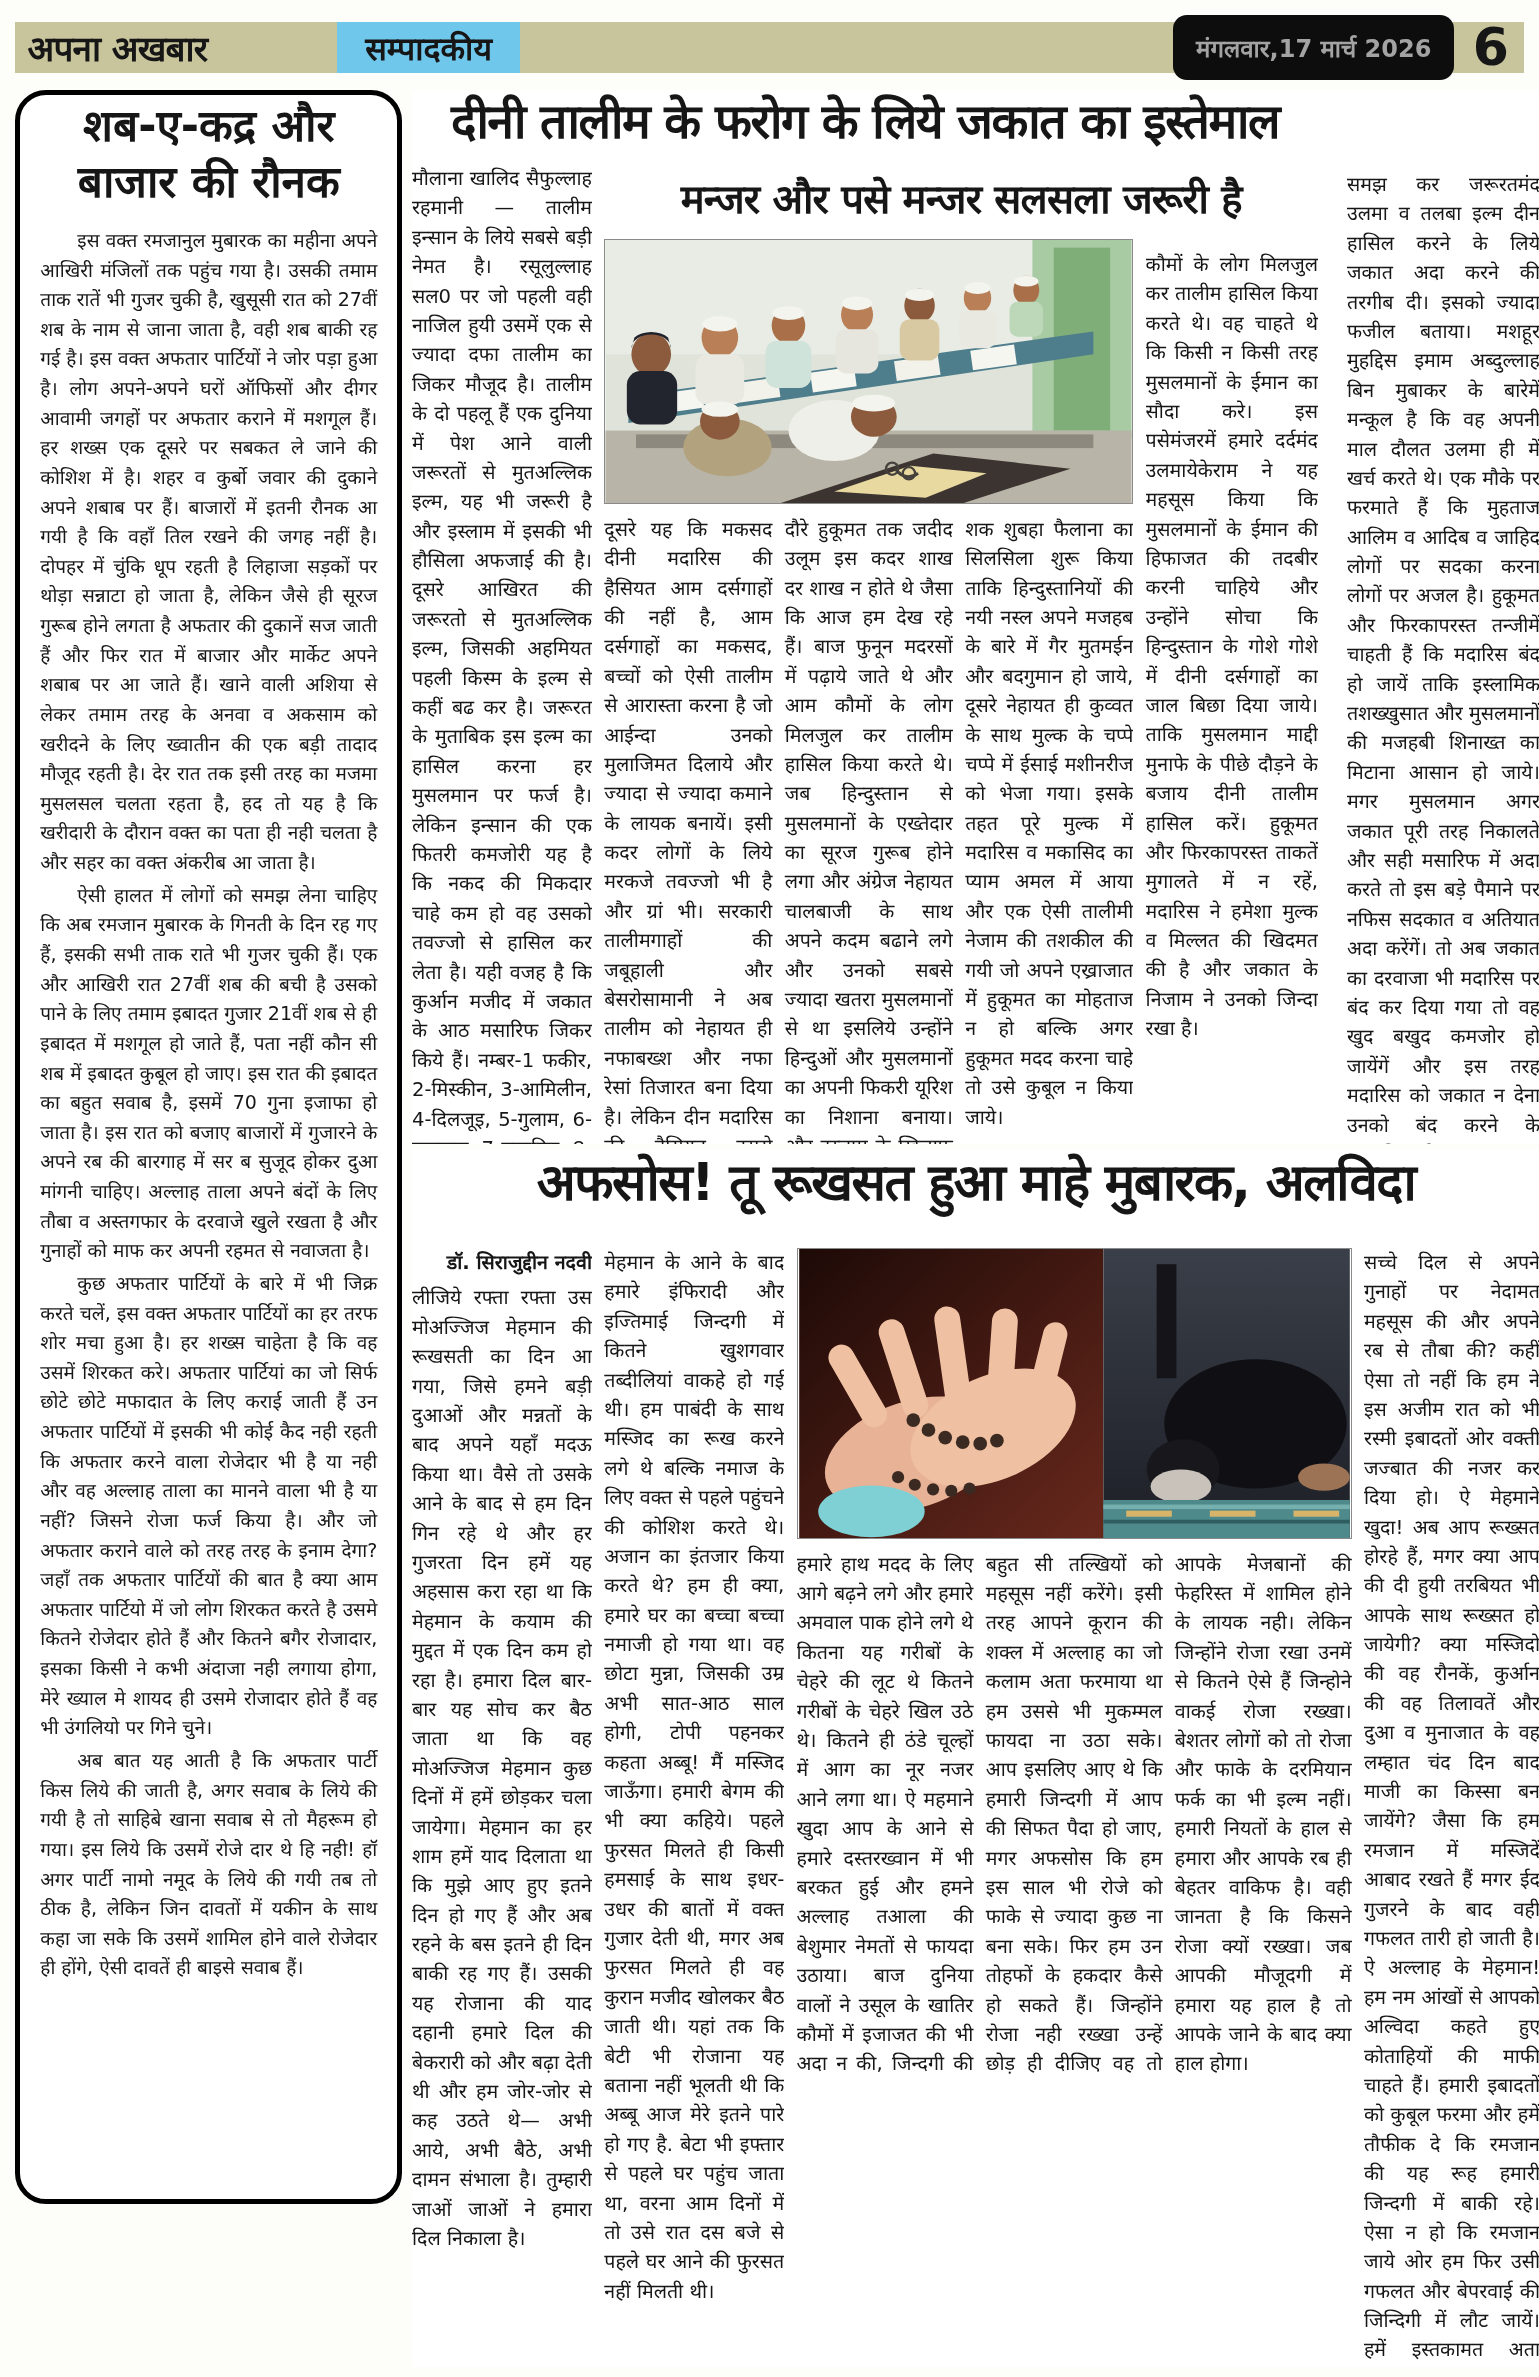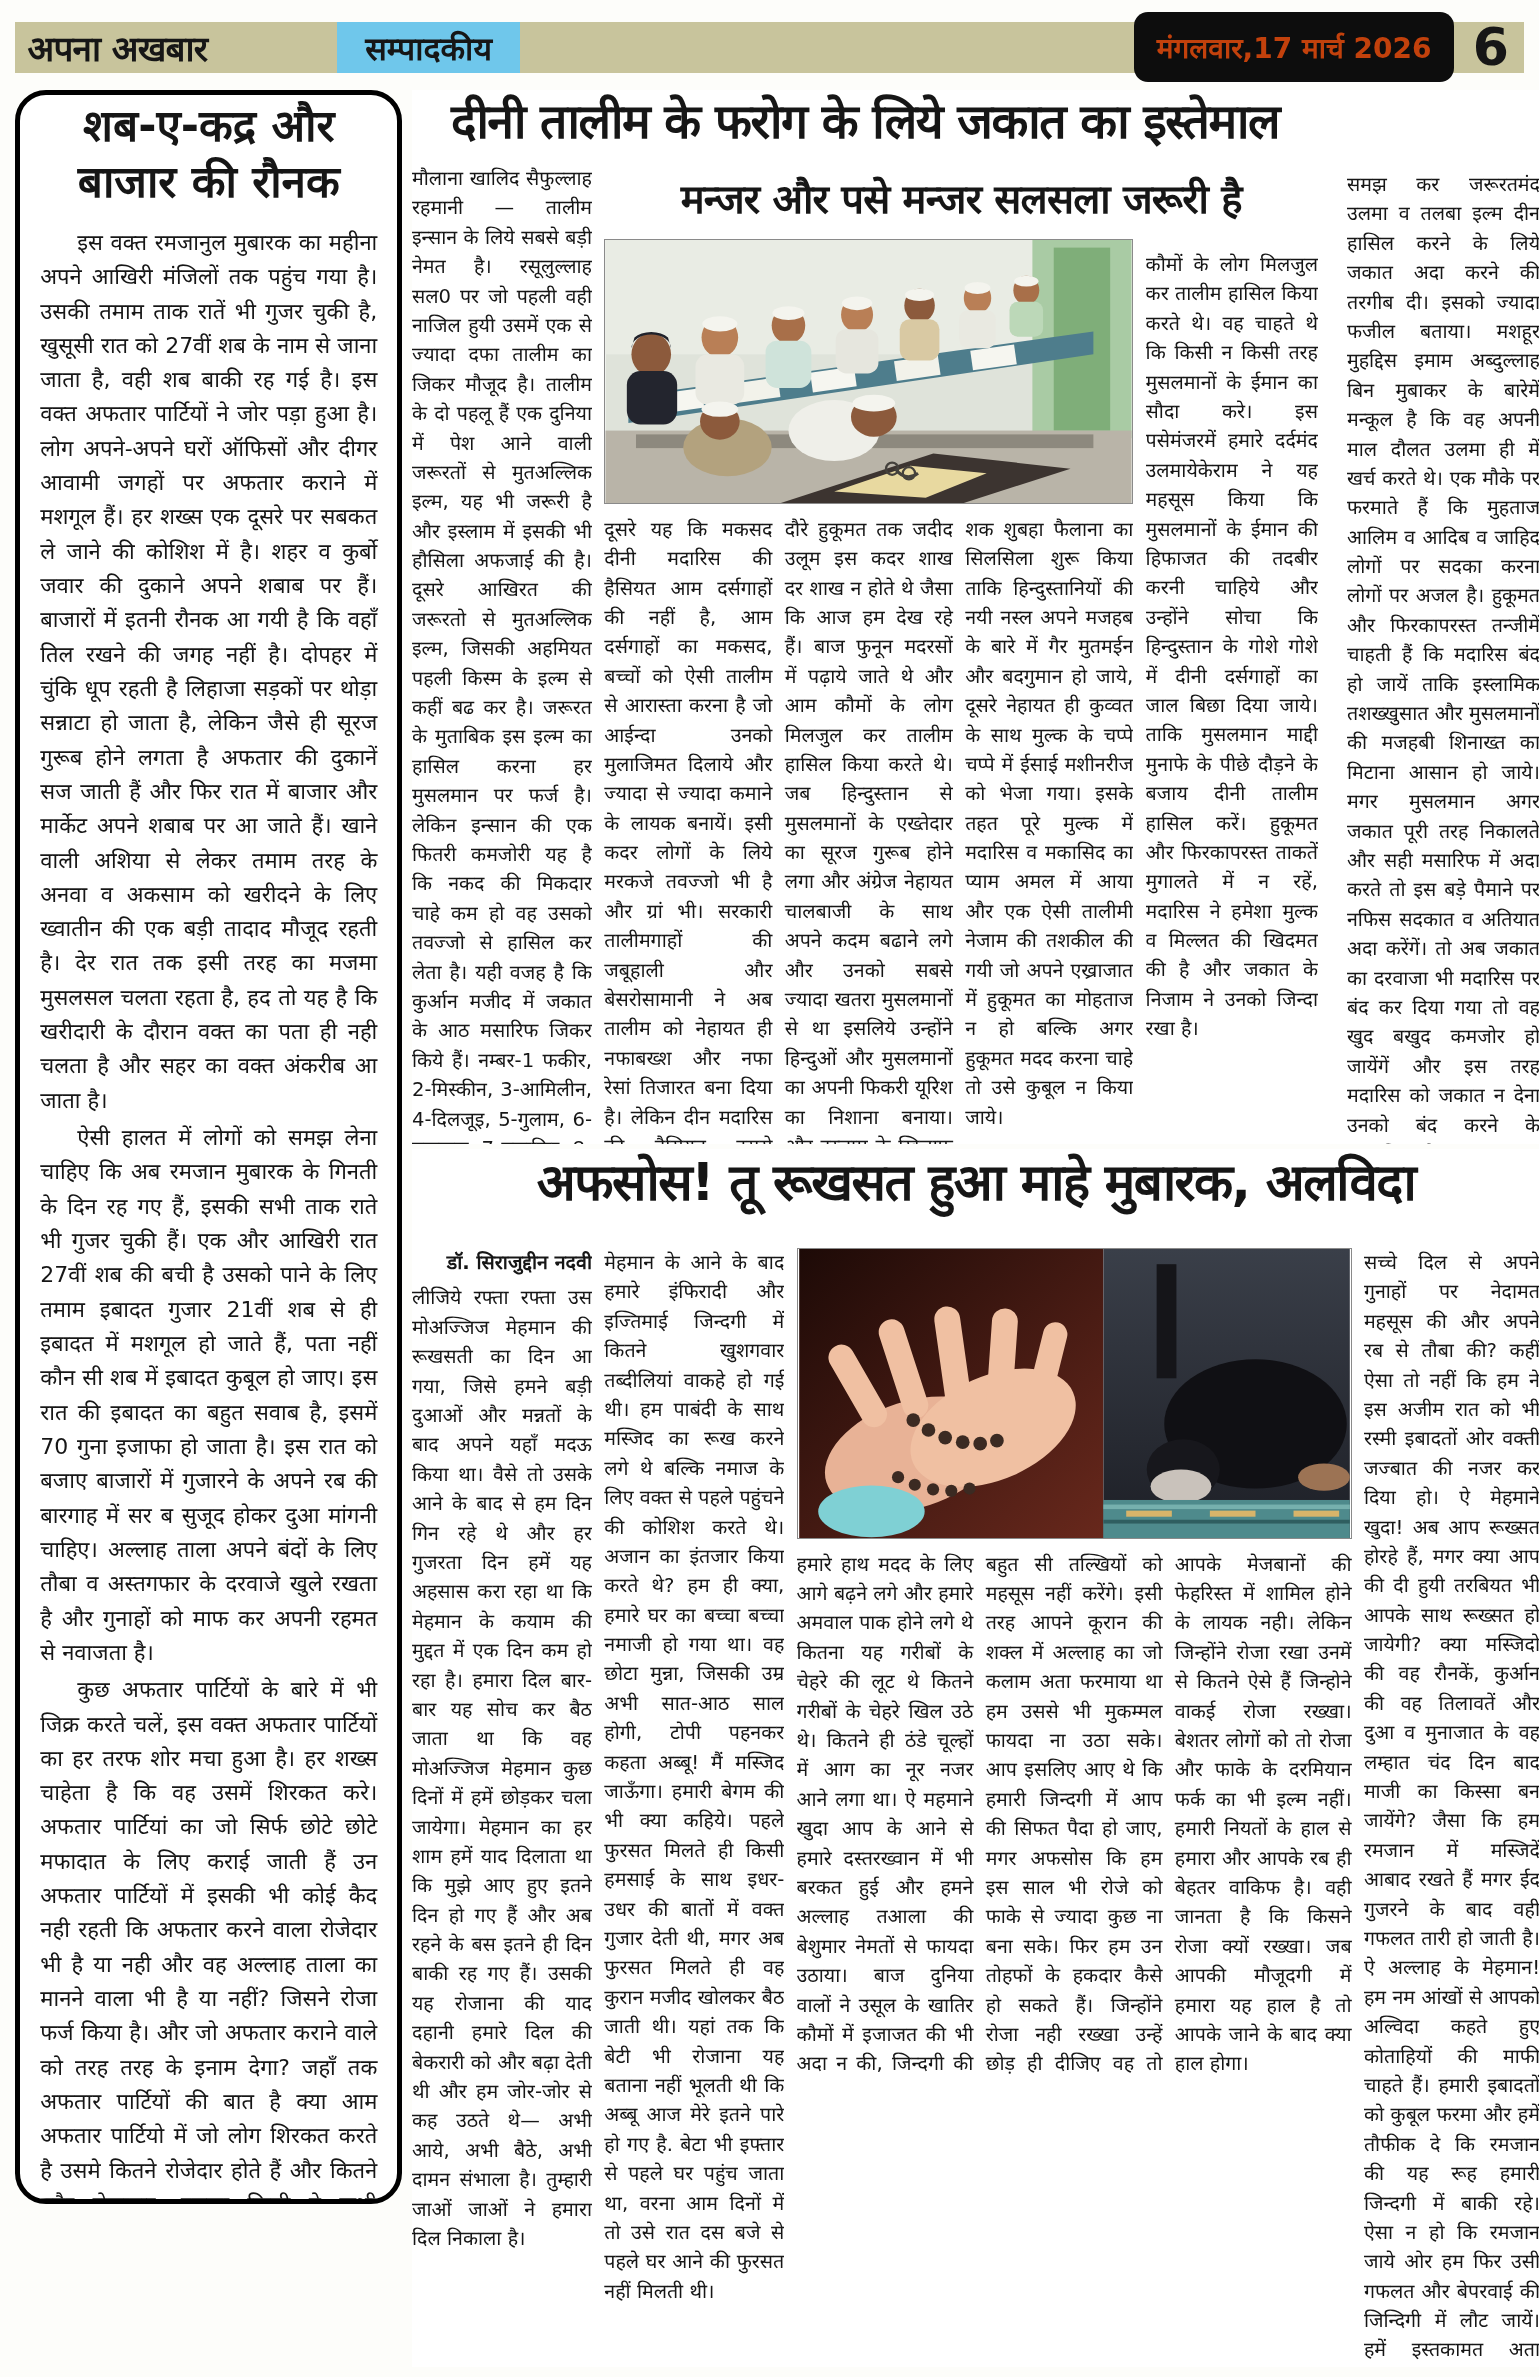--- a/index.html
+++ b/index.html
@@ -15,34 +15,34 @@
   .header {
     position:absolute; left:15.3px; top:21.5px; width:1509px; height:51px;
     background:#c8c49c; display:flex; align-items:center;
   }
   .paper-name { font-size:35px; font-weight:800; margin-left:12.3px; letter-spacing:-0.8px; }
   .section-box {
     background:#6fc7eb; height:100%; display:flex; align-items:center;
     padding:0 28px; margin-left:130px; font-size:32px; font-weight:800;
   }
   .date-pill {
-    margin-left:auto; background:#0d0d0d; color:#c2410c; border-radius:14px;
-    padding:16px 23px; font-size:28px; font-weight:700; white-space:nowrap;
+    margin-left:auto; background:#0d0d0d; color:#a3a3a3; border-radius:14px;
+    padding:16px 23px; font-size:24px; font-weight:700; white-space:nowrap;
   }
   .page-num { font-size:52px; font-weight:900; margin:0 15.3px 0 18.4px; }
 
   
   .left-box {
     position:absolute; left:15.3px; top:90px; width:387px; height:2114px;
     border:5.4px solid #000; border-radius:31px; padding:3px 20px; overflow:hidden;
     background:#fff;
   }
   .left-title { text-align:center; font-size:44px; font-weight:900; line-height:1.28; margin-bottom:15.3px; }
   .left-body p {
-    font-size:22px; line-height:1.56; text-align:justify; text-indent:37px; margin-bottom:3.1px;
+    font-size:19px; line-height:1.56; text-align:justify; text-indent:37px; margin-bottom:3.1px;
   }
 
   
   .coltext { font-size:19.6px; line-height:1.5; text-align:justify; overflow:hidden; }
 
   
   .main-article {
     position:absolute; left:412px; top:90px; width:1128px; height:1054px;
     display:flex; gap:29px; background:#fff;
   }

